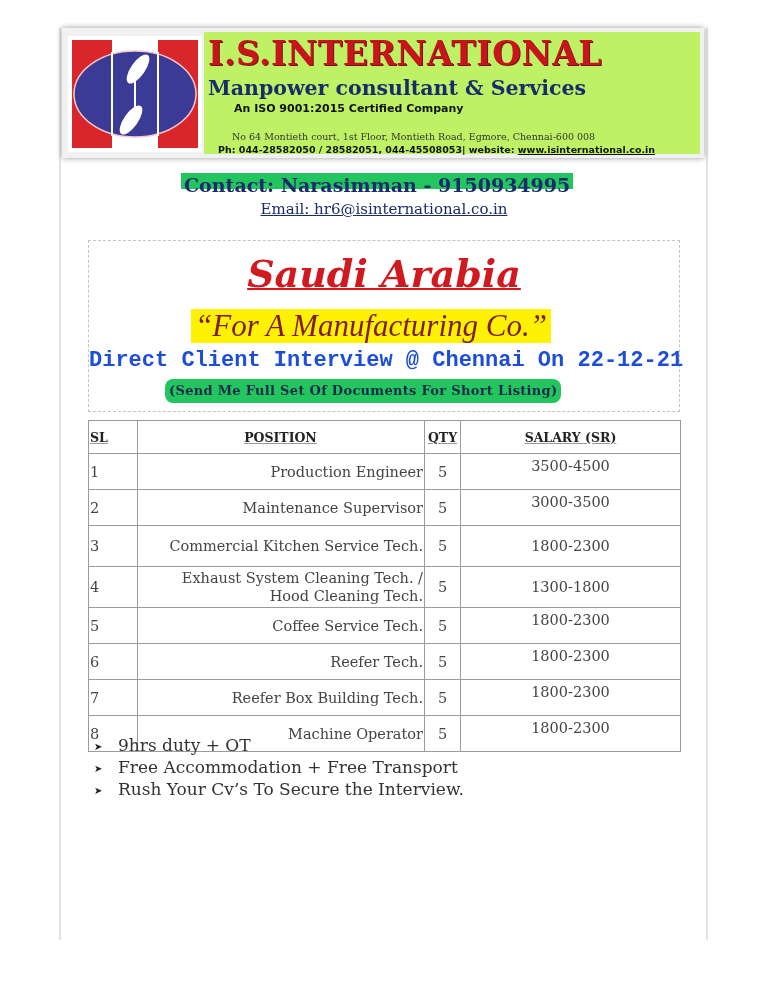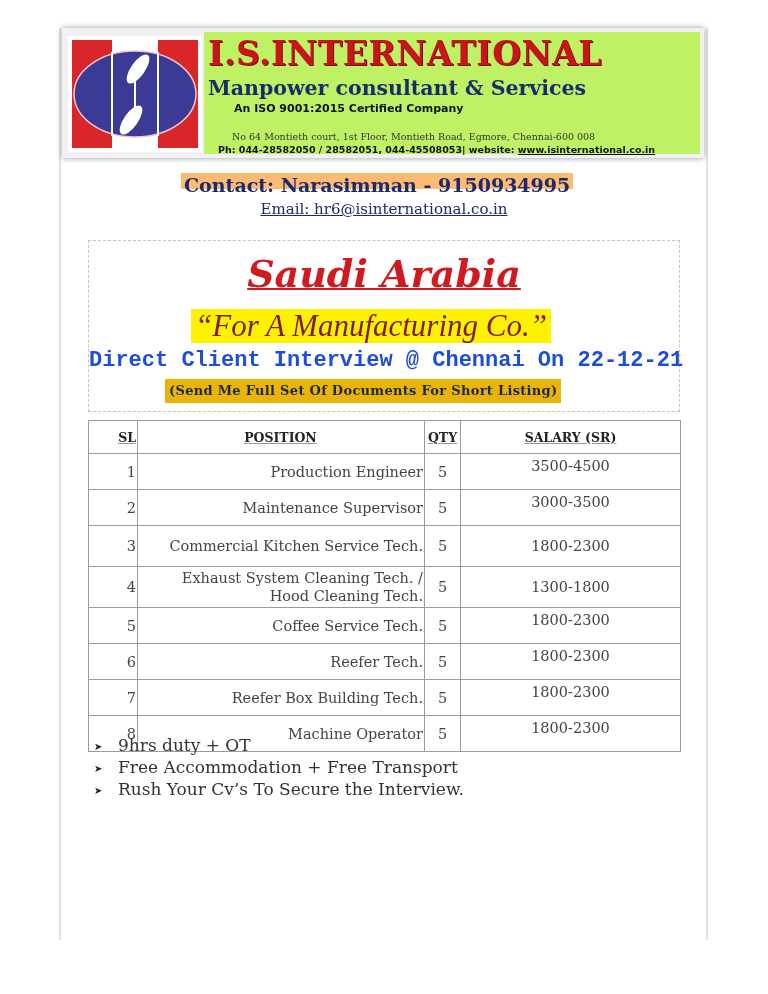--- a/index.html
+++ b/index.html
@@ -12,35 +12,35 @@
   .logo svg { display: block; }
   .banner-text { position: absolute; left: 142px; top: 4px; width: 496px; height: 122px; background: #bef264; }
   .brand { position: absolute; left: 4px; top: 2px; font-family: "DejaVu Serif", serif; font-weight: bold; font-size: 33px; color: #c8151b; letter-spacing: 0.5px; white-space: nowrap; text-shadow: 1px 1px 0 #7a0d10; }
   .tagline { position: absolute; left: 4px; top: 44px; font-family: "DejaVu Serif", serif; font-weight: bold; font-size: 20.5px; color: #1b2a6b; white-space: nowrap; }
   .iso { position: absolute; left: 0; width: 100%; top: 70px; text-align: left; font-family: "DejaVu Sans", sans-serif; font-weight: bold; font-size: 11px; color: #111; white-space: nowrap; padding-left: 30px; box-sizing: border-box; }
   .lic { position: absolute; left: 26px; top: 84px; font-family: "DejaVu Sans", sans-serif; font-weight: bold; font-size: 11.5px; color: #111; white-space: nowrap; }
   .addr { position: absolute; left: 28px; top: 99px; font-family: "DejaVu Serif", serif; font-size: 9.5px; color: #333; white-space: nowrap; }
   .phone { position: absolute; left: 14px; top: 112px; font-family: "DejaVu Sans", sans-serif; font-weight: bold; font-size: 9.5px; color: #111; white-space: nowrap; }
   .phone .site { text-decoration: underline; }
 
-  .contact { position: absolute; left: 181px; top: 173px; height: 16px; background: #fdba74; padding: 0 3px; font-family: "DejaVu Serif", serif; font-weight: bold; font-size: 19px; line-height: 24px; color: #1b2a6b; white-space: nowrap; }
+  .contact { position: absolute; left: 181px; top: 173px; height: 16px; background: #22c55e; padding: 0 3px; font-family: "DejaVu Serif", serif; font-weight: bold; font-size: 19px; line-height: 24px; color: #1b2a6b; white-space: nowrap; }
   .email { position: absolute; left: 0; width: 768px; top: 200px; text-align: center; font-family: "DejaVu Serif", serif; font-size: 15px; color: #1b2a6b; text-decoration: underline; }
 
   .job-box { position: absolute; left: 88px; top: 240px; width: 590px; height: 170px; border: 1px dashed #c4c4c4; }
   .country { position: absolute; left: 0; width: 100%; top: 10px; text-align: center; font-family: "DejaVu Serif", serif; font-weight: bold; font-style: italic; font-size: 38px; color: #d11a20; }
   .country span { text-decoration: underline; text-decoration-thickness: 2px; }
   .company { position: absolute; left: 102px; top: 68px; height: 34px; background: #fff200; padding: 0 4px; font-family: "Liberation Serif", serif; font-style: italic; font-size: 31px; line-height: 34px; color: #7f1d1d; white-space: nowrap; }
   .interview { position: absolute; left: 0; width: 100%; top: 107px; text-align: center; font-family: Liberation Mono, monospace; font-weight: bold; font-size: 22px; color: #1d4ed8; white-space: nowrap; }
-  .docs { position: absolute; left: 76px; top: 138px; height: 24px; background: #eab308; padding: 0 4px; font-family: "DejaVu Serif", serif; font-weight: bold; font-size: 13px; line-height: 24px; color: #1a2a4a; white-space: nowrap; letter-spacing: 0.3px; }
+  .docs { position: absolute; left: 76px; top: 138px; height: 24px; background: #22c55e; padding: 0 4px; font-family: "DejaVu Serif", serif; font-weight: bold; font-size: 13px; line-height: 24px; color: #1a2a4a; white-space: nowrap; letter-spacing: 0.3px; border-radius: 8px; }
 
   table.positions { position: absolute; left: 88px; top: 420px; width: 593px; border-collapse: collapse; font-family: "DejaVu Serif", serif; }
   table.positions th, table.positions td { border: 1px solid #9a9a9a; color: #444; }
   table.positions th { font-size: 12.5px; font-weight: bold; color: #222; height: 30px; text-decoration: underline; text-decoration-color: #999; }
   table.positions td { font-size: 14.5px; }
-  .c-sl { width: 46px; text-align: right; }
+  .c-sl { width: 46px; text-align: left; }
   .c-pos { width: 277px; text-align: right; padding-left: 8px; }
   .c-qty { width: 33px; text-align: center; }
   .c-sal { text-align: center; }
   td.c-sal { vertical-align: top; padding-top: 4px; }
   tr.r1 td { height: 30px; }
   tr.r2 td { height: 38px; line-height: 18px; }
 
   ul.benefits { position: absolute; left: 94px; top: 736px; margin: 0; padding: 0; list-style: none; font-family: "DejaVu Serif", serif; font-size: 17px; color: #333; }
   ul.benefits li { height: 22px; line-height: 18px; white-space: nowrap; }
   ul.benefits .arrow { display: inline-block; width: 24px; font-size: 10px; color: #222; vertical-align: middle; }

